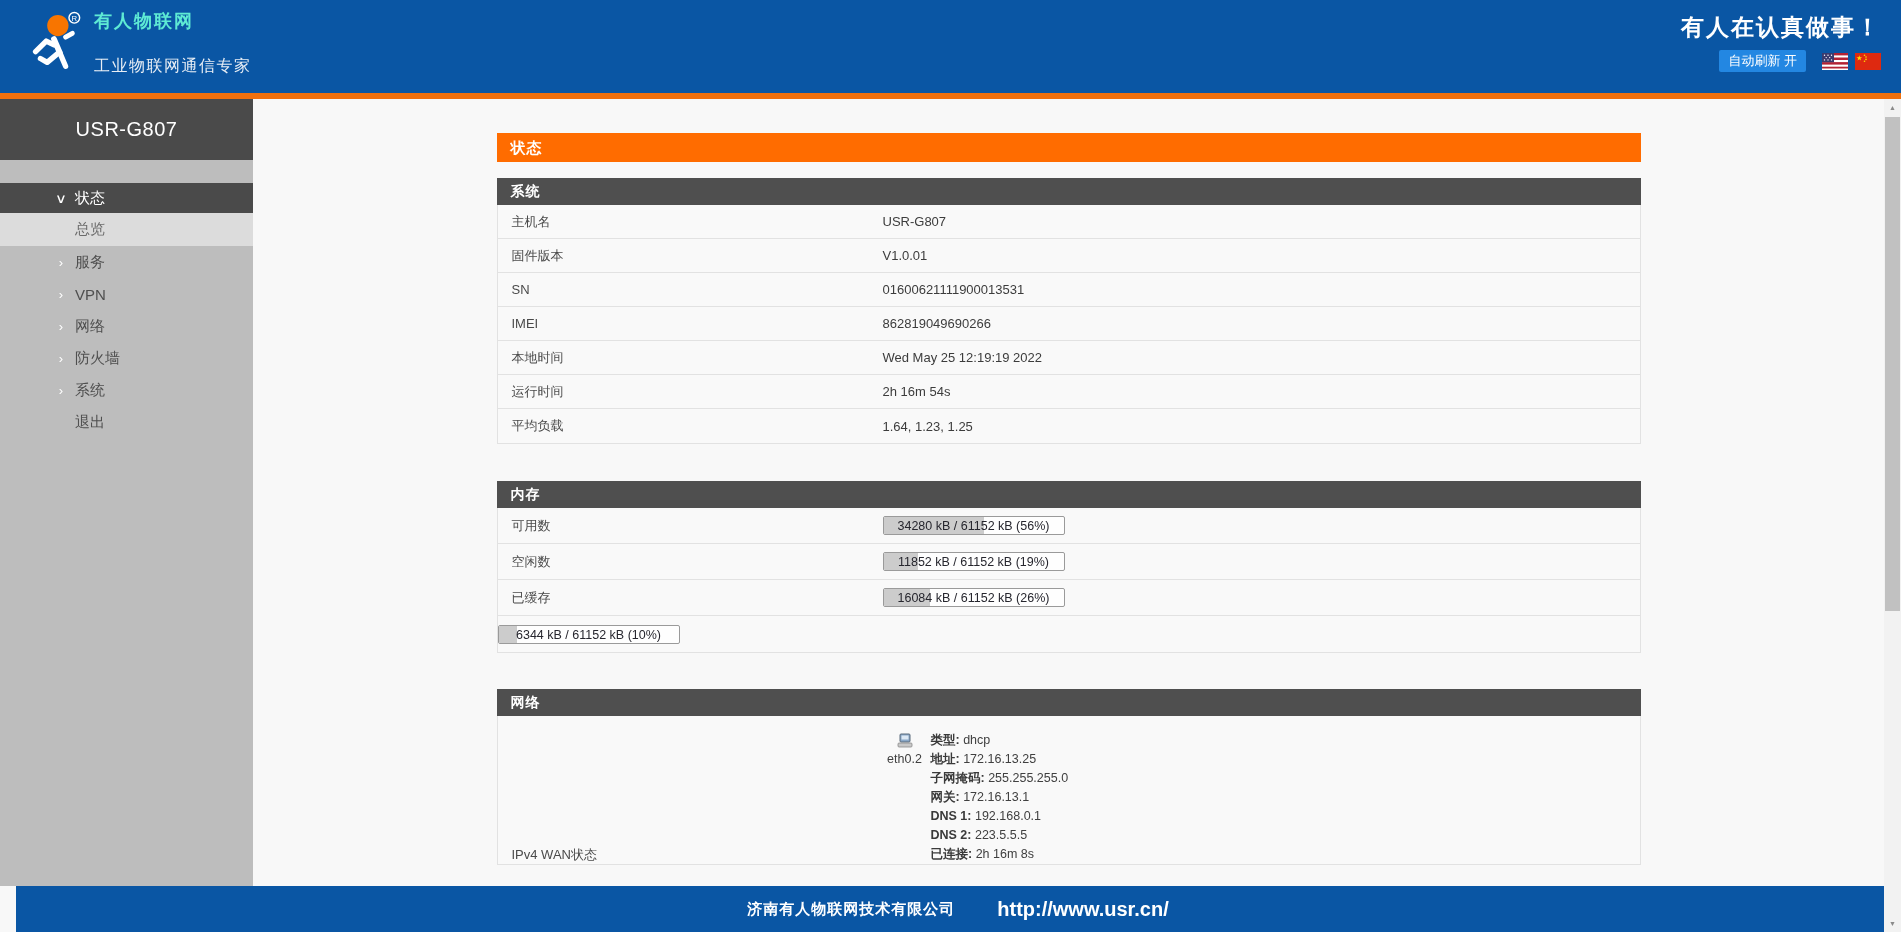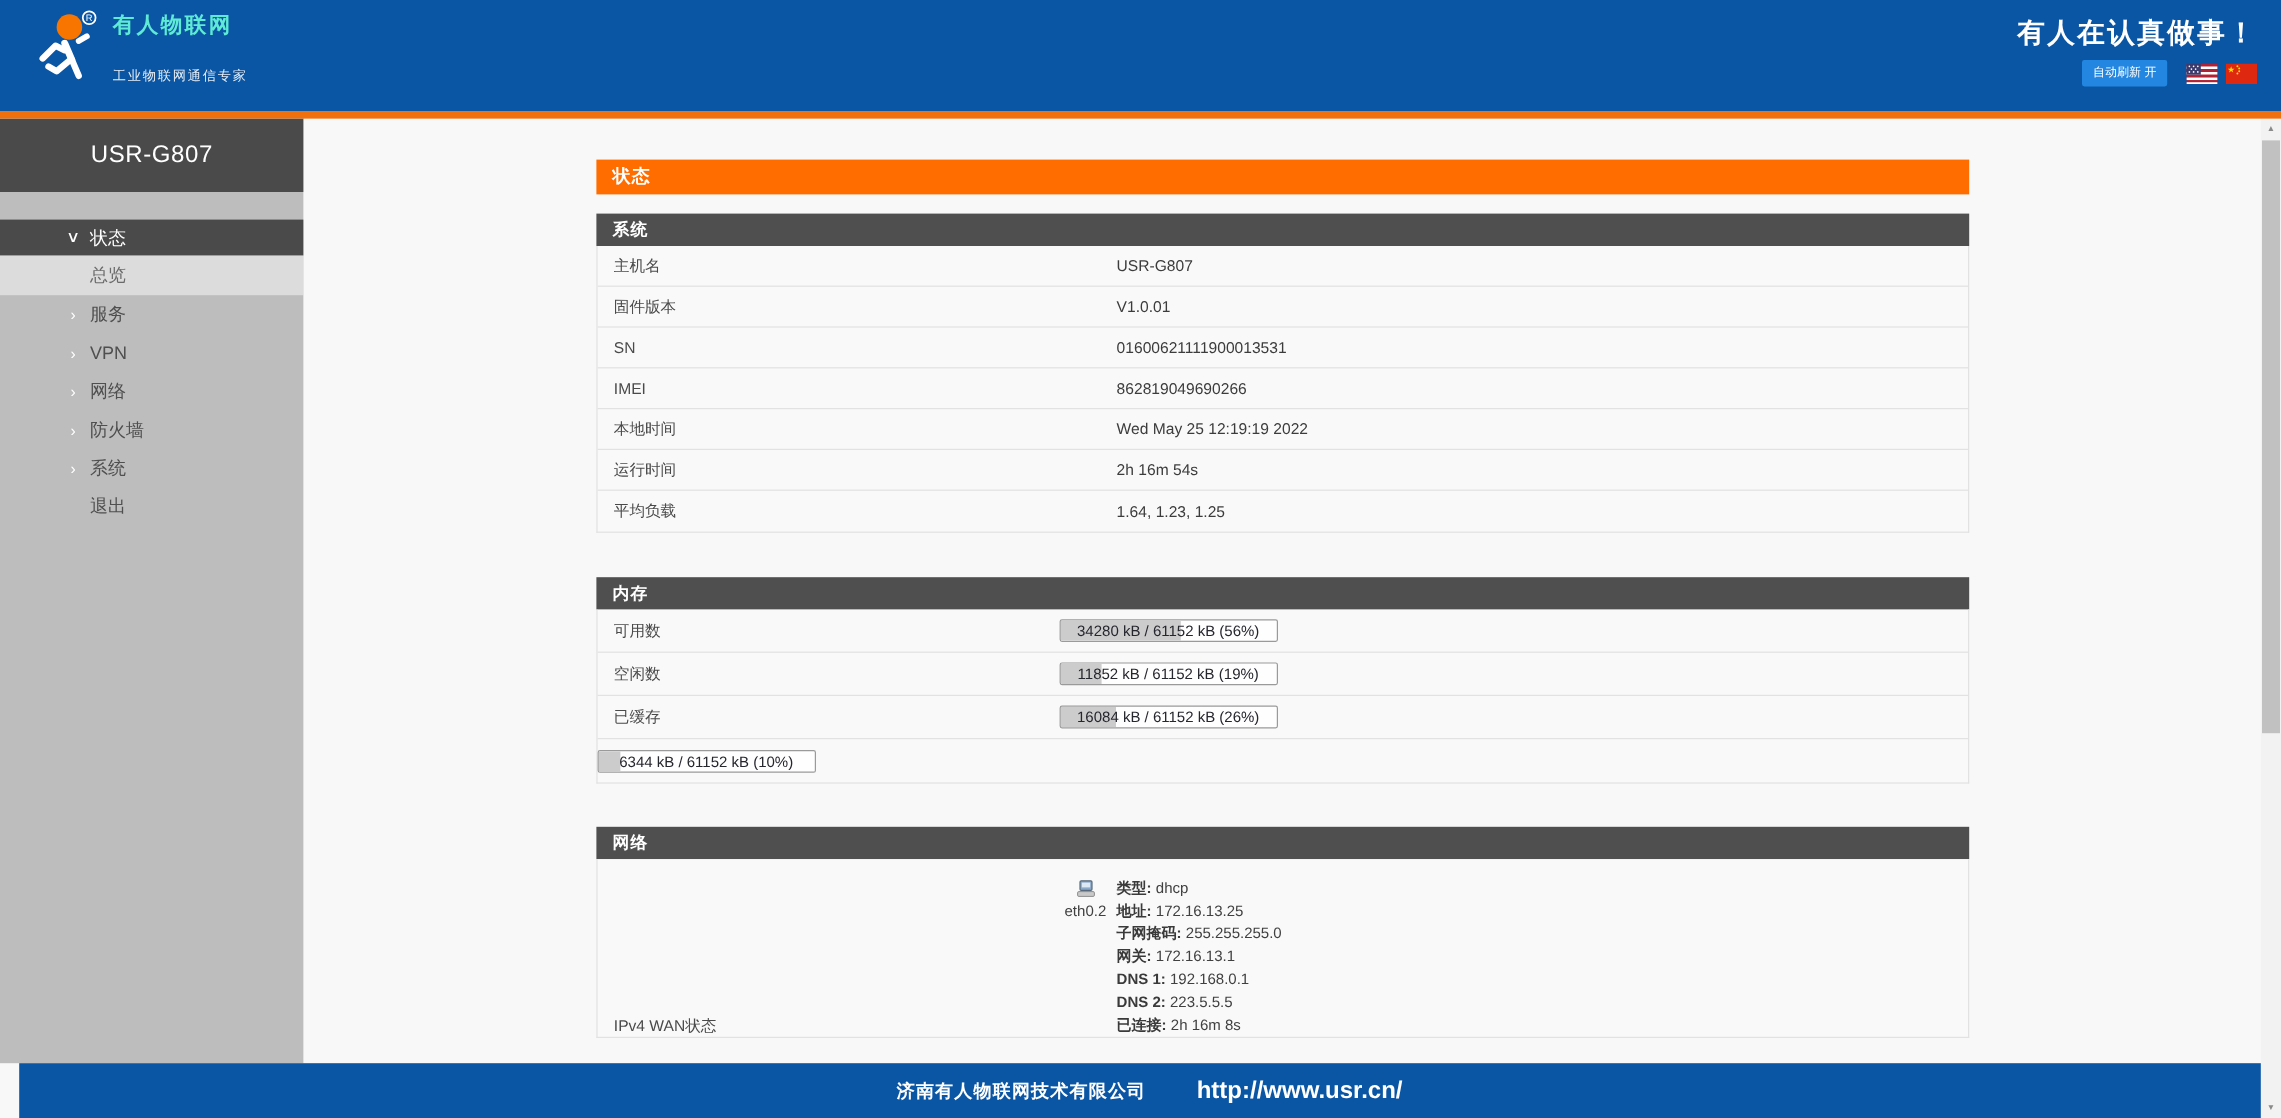--- a/index.html
+++ b/index.html
@@ -6,25 +6,25 @@
   html,body { width:1901px; height:932px; }
   body { font-family:"Liberation Sans","DejaVu Sans",sans-serif; background:#f8f8f8; overflow:hidden; }
   .page { position:relative; width:1901px; height:932px; background:#f8f8f8; overflow:hidden; }
 
   
   .topbar { position:absolute; top:0; left:0; width:1901px; height:93px; background:#0a56a4; }
   .brand { position:absolute; left:22px; top:6px; display:flex; align-items:center; }
   .brand-logo { width:62px; height:62px; margin-right:10px; }
   .brand-text-block { display:flex; flex-direction:column; justify-content:center; }
   .brand-title { color:#5eead4; font-size:18px; font-weight:bold; letter-spacing:2px; line-height:30px; }
-  .brand-subtitle { color:#e8eef5; font-size:11px; letter-spacing:1.5px; margin-top:20px; }
+  .brand-subtitle { color:#e8eef5; font-size:16px; letter-spacing:1.5px; margin-top:20px; }
   .topbar-right { position:absolute; right:20px; top:12px; display:flex; flex-direction:column; align-items:flex-end; }
   .slogan { color:#fff; font-size:23px; font-weight:bold; letter-spacing:2px; line-height:30px; }
   .topbar-controls { display:flex; align-items:center; margin-top:8px; }
-  .autorefresh-btn { background:#2387e2; color:#fff; border:none; font-size:10px; font-family:inherit;
+  .autorefresh-btn { background:#2387e2; color:#fff; border:none; font-size:13px; font-family:inherit;
                      padding:4px 9px; border-radius:2px; cursor:pointer; line-height:14px; }
   .flag { width:26px; height:17px; display:block; cursor:pointer; }
   .flag-us { margin-left:16px; }
   .flag-cn { margin-left:7px; }
 
   
   .orange-strip { position:absolute; top:93px; left:0; width:1901px; height:6px; background:#f0700e; }
 
   
   .sidebar { position:absolute; top:99px; left:0; width:253px; height:787px; background:#bdbdbd; }
@@ -49,21 +49,21 @@
   .panel-sys { margin-top:16px; }
   .panel-mem { margin-top:37px; }
   .panel-net { margin-top:36px; }
   .panel-header { height:27px; background:#4f4f4f; color:#fff; font-size:14px; font-weight:bold;
                   line-height:27px; padding-left:14px; letter-spacing:1px; }
   .tbl { border:1px solid #e2e2e2; border-top:none; background:#f9f9f9; }
   .trow { display:flex; border-bottom:1px solid #e2e2e2; }
   .trow:last-child { border-bottom:none; }
   .cell-label { width:385px; padding-left:14px; display:flex; align-items:center; font-size:13px; color:#4a4a4a; }
   .cell-value { display:flex; align-items:center; font-size:13px; color:#3c3c3c; }
-  .row-34 { height:34px;gap:48px; }
+  .row-34 { height:34px; }
   .row-36 { height:36px; }
 
   
   .membar { width:182px; height:19px; border:1px solid #9a9a9a; border-radius:2px; background:#fefefe;
             position:relative; overflow:hidden; }
   .membar-fill { position:absolute; left:0; top:0; bottom:0; background:#cccccc; }
   .membar-text { position:relative; display:block; width:100%; text-align:center; font-size:12.5px;
                  line-height:18px; color:#26262e; white-space:nowrap; }
 
   

